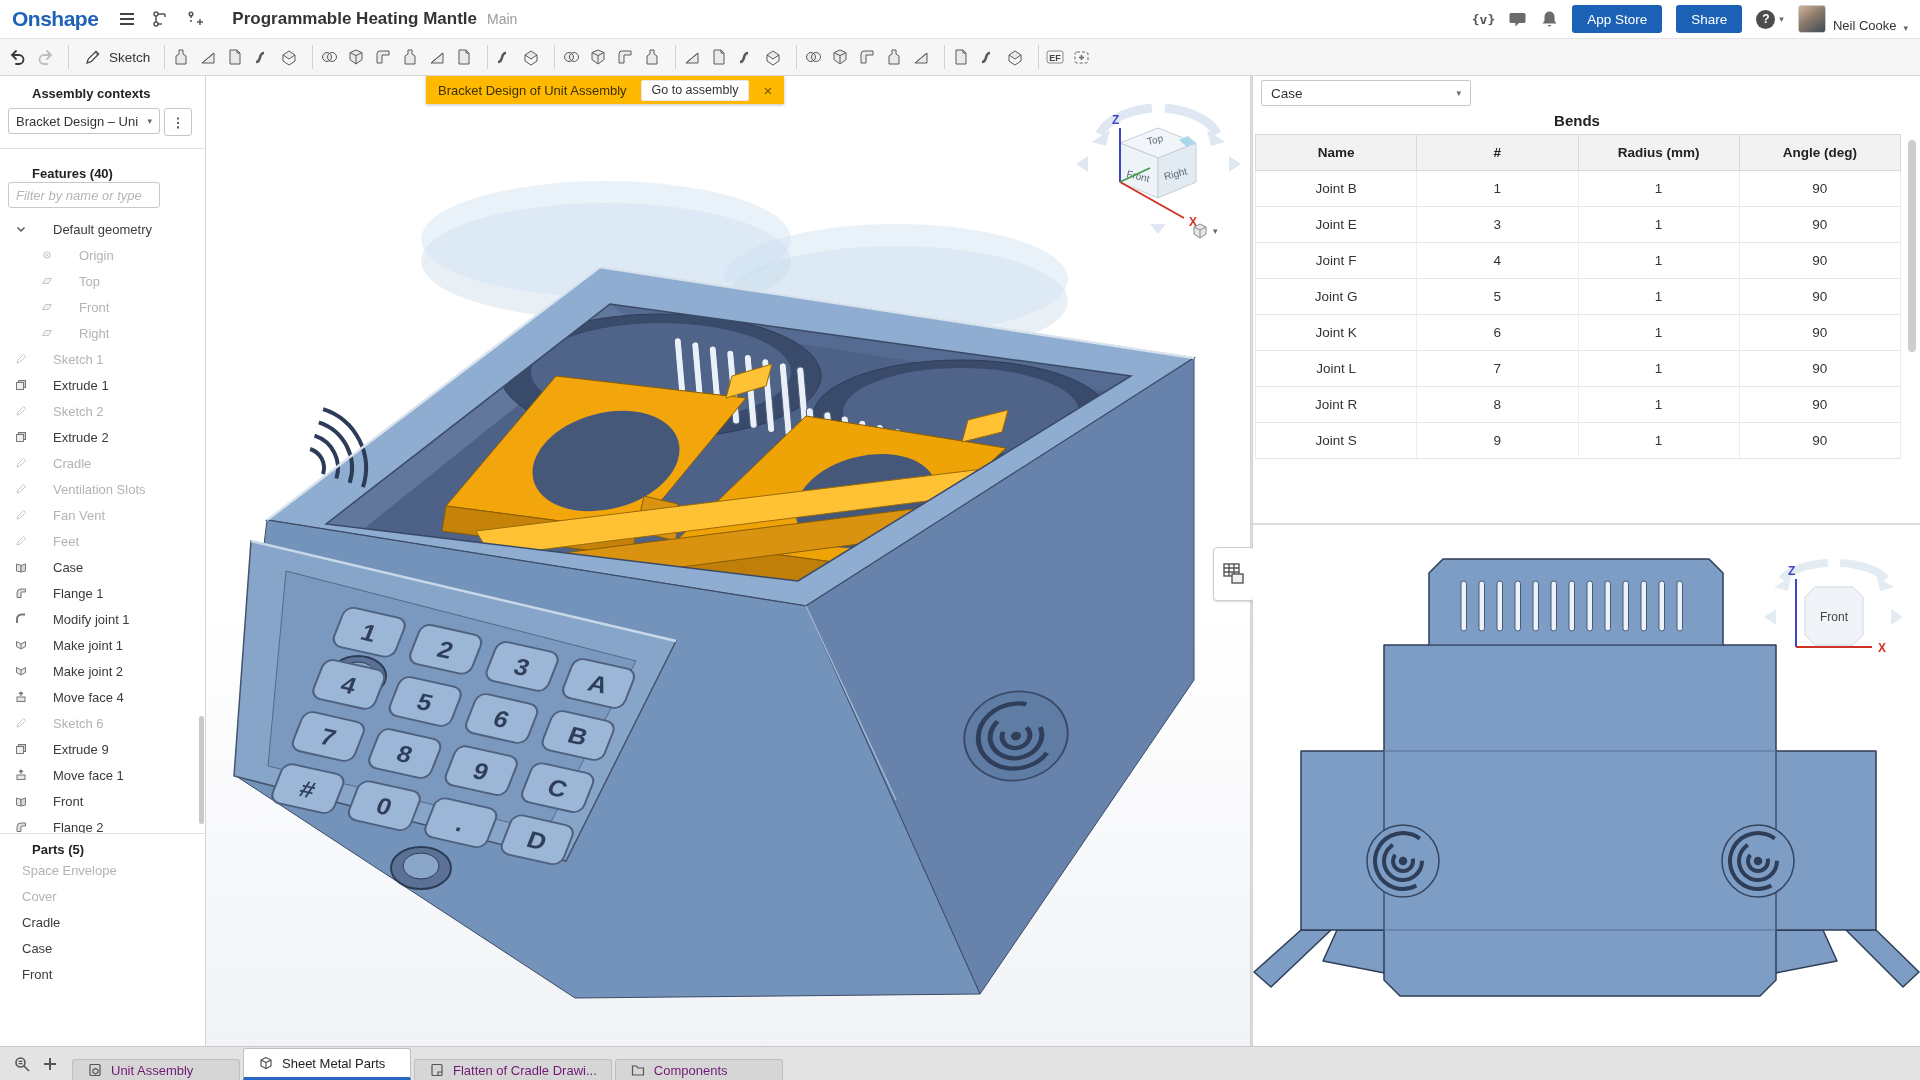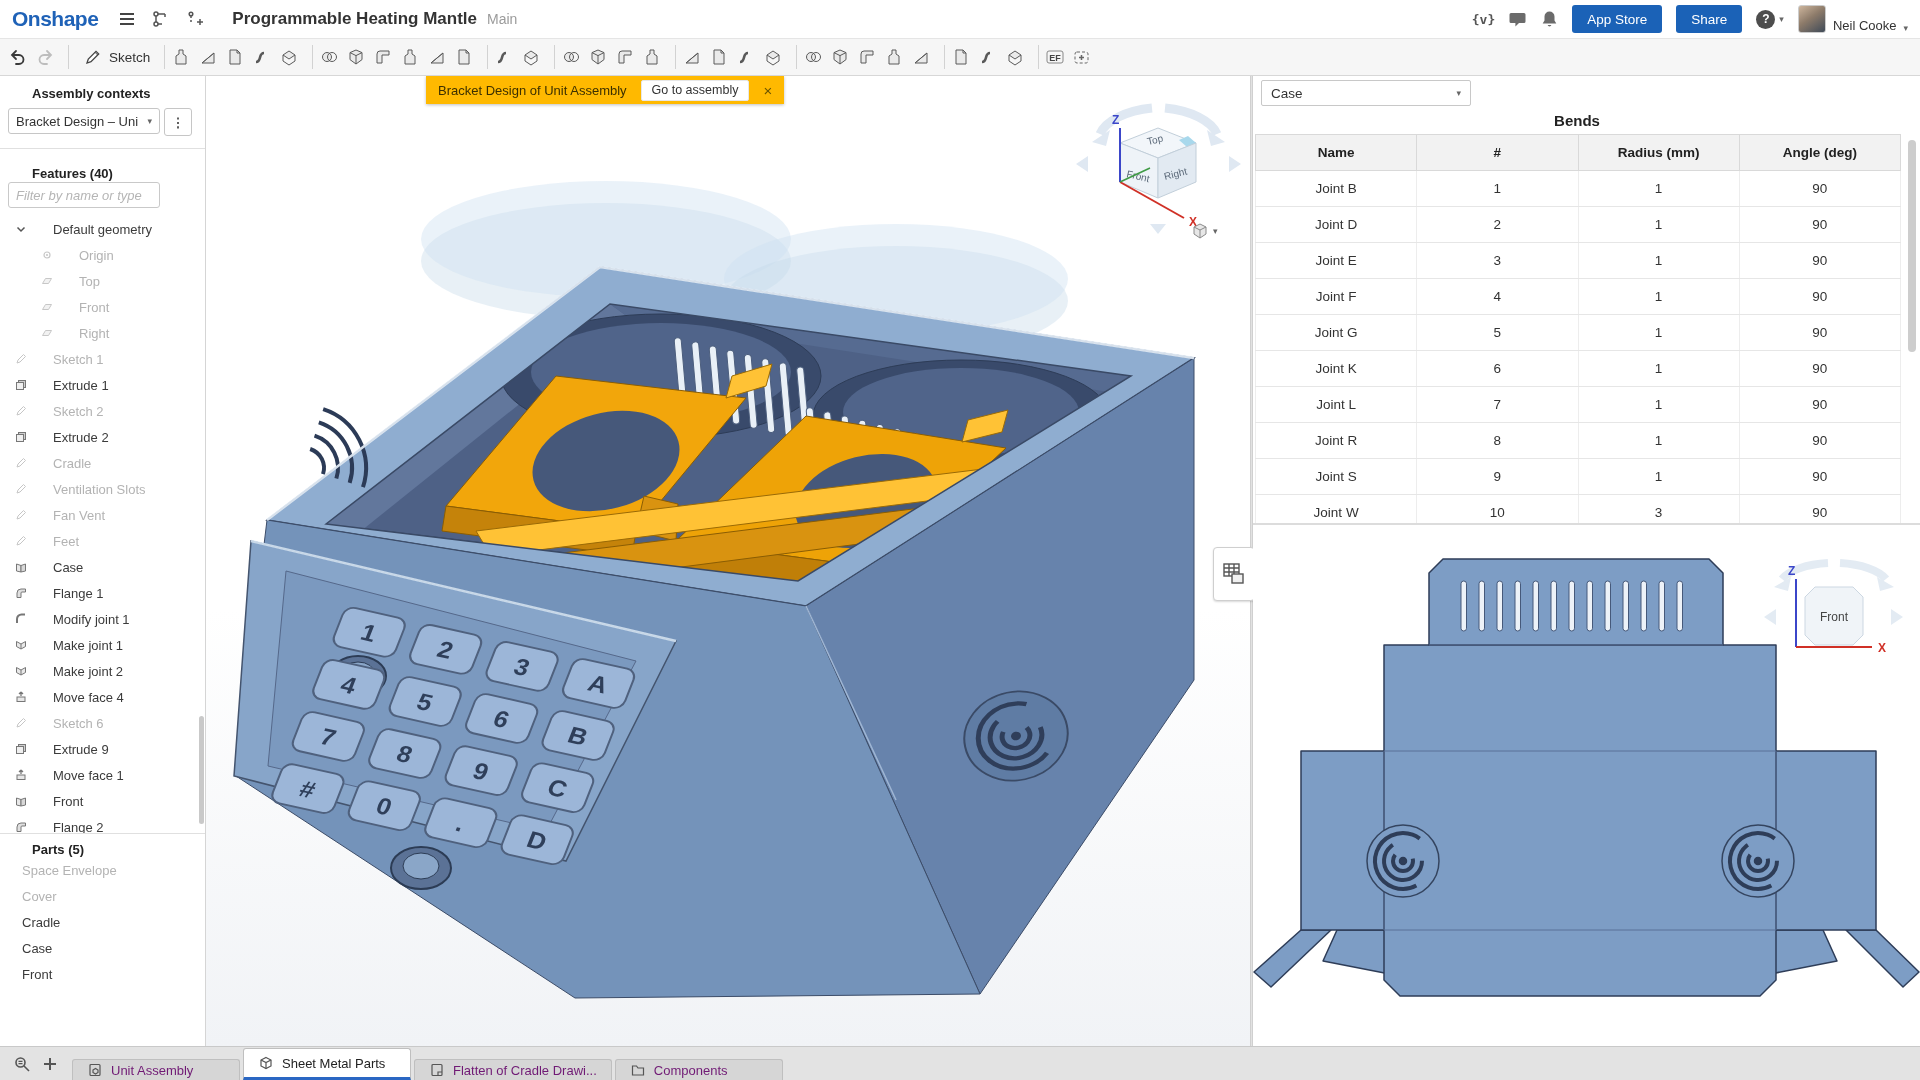--- a/index.html
+++ b/index.html
@@ -771,26 +771,20 @@
             </tr>
           </thead>
         <tbody id="bend-body">
             <tr>
               <td>Joint B</td>
               <td>1</td>
               <td>1</td>
               <td>90</td>
             </tr>
             <tr>
-              <td>Joint D</td>
-              <td>2</td>
-              <td>1</td>
-              <td>90</td>
-            </tr>
-            <tr>
               <td>Joint E</td>
               <td>3</td>
               <td>1</td>
               <td>90</td>
             </tr>
             <tr>
               <td>Joint F</td>
               <td>4</td>
               <td>1</td>
               <td>90</td>
@@ -818,26 +812,20 @@
               <td>8</td>
               <td>1</td>
               <td>90</td>
             </tr>
             <tr>
               <td>Joint S</td>
               <td>9</td>
               <td>1</td>
               <td>90</td>
             </tr>
-            <tr>
-              <td>Joint W</td>
-              <td>10</td>
-              <td>3</td>
-              <td>90</td>
-            </tr>
           </tbody>
       </table>
       <div id="bends-scroll"></div>
     </div>
     <div id="hsplit"></div>
 
     <div id="flat">
       <svg width="667" height="521" viewBox="0 0 667 521">
         <g stroke="#2e3d58" stroke-width="1.5" stroke-linejoin="round">
 

